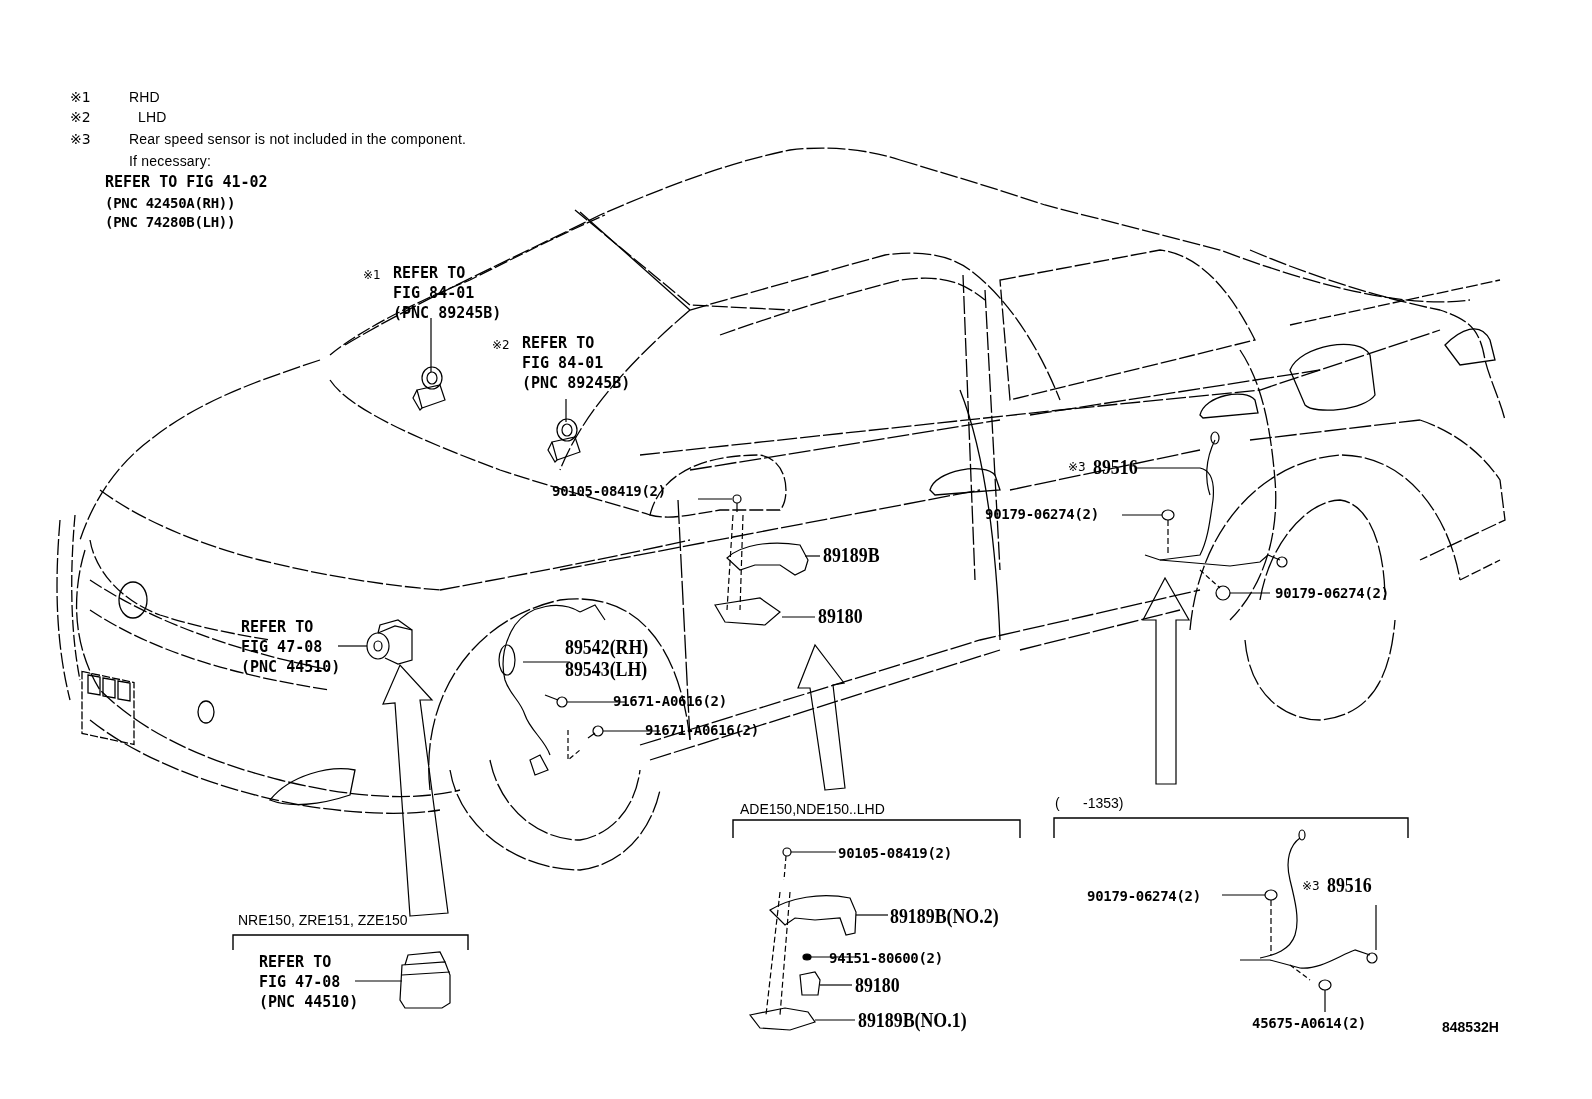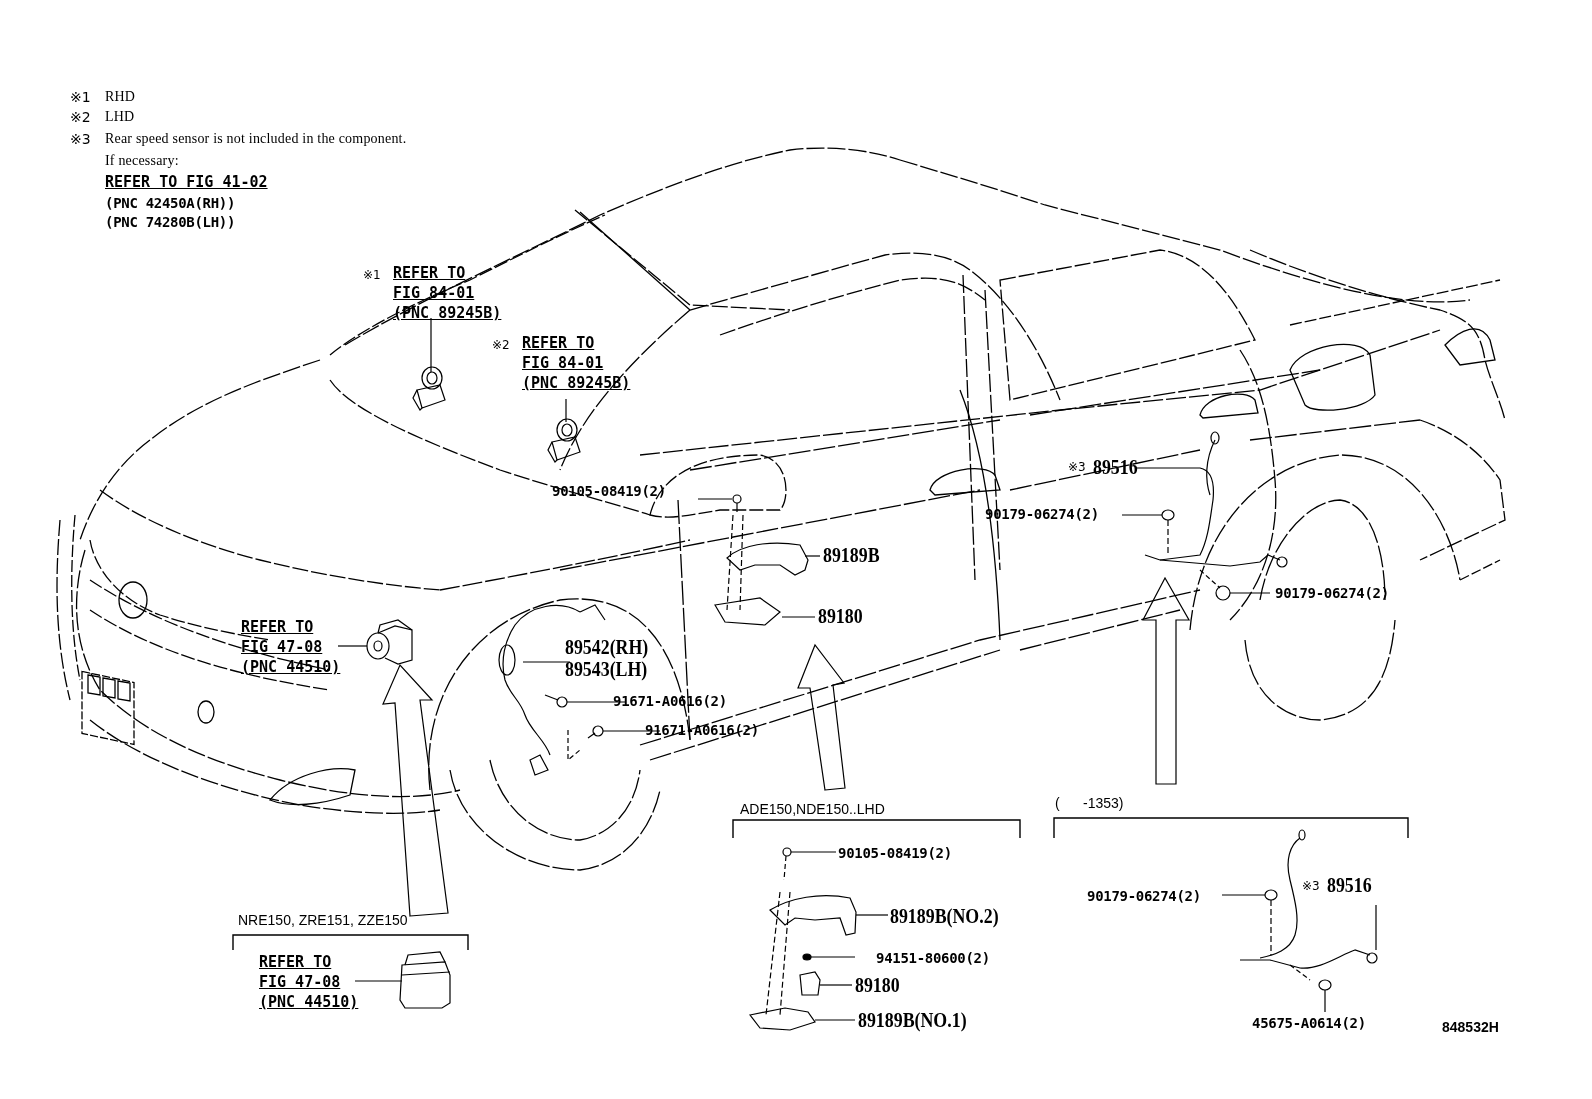--- a/index.html
+++ b/index.html
@@ -1,21 +1,21 @@
 <!DOCTYPE html>
 <html><head>
 <meta charset="utf-8">
 <style>
   html, body { margin:0; padding:0; background:#ffffff; }
   body { width:1592px; height:1099px; position:relative; overflow:hidden; font-family:"DejaVu Sans Mono", monospace; color:#000; }
   #drawing { position:absolute; left:0; top:0; width:1592px; height:1099px; }
   .t { position:absolute; white-space:nowrap; color:#000; }
-  .note { font-family:Liberation Serif, serif; font-size:14px; letter-spacing:0.2px; }
+  .note { font-family:Liberation Sans, sans-serif; font-size:14px; letter-spacing:0.2px;margin-left:24px; }
   .note-sym { font-family:"DejaVu Sans", sans-serif; font-size:14px; }
-  .ref { font-family:"DejaVu Sans Mono", monospace; font-weight:bold; font-size:15px; line-height:20px;text-decoration:underline; }
+  .ref { font-family:"DejaVu Sans Mono", monospace; font-weight:bold; font-size:15px; line-height:20px; }
   .pn { font-family:"DejaVu Sans Mono", monospace; font-weight:bold; font-size:14px; letter-spacing:-0.3px;text-align:center; }
   .pn-big { font-family:"Liberation Serif", serif; font-weight:bold; font-size:21px; transform:scaleX(0.85); transform-origin:left center; }
   .grp { font-family:"Liberation Sans", sans-serif; font-size:14px; }
   .fig { font-family:"Liberation Sans", sans-serif; font-size:14px;font-weight:bold; }
   .mark { font-family:"DejaVu Sans", sans-serif; font-size:12px; }
   svg line, svg path, svg polyline, svg polygon, svg ellipse, svg circle, svg rect { fill:none; stroke:#000; }
 </style>
 </head>
 <body>
 
@@ -191,21 +191,21 @@
     <line x1="1290" y1="965" x2="1310" y2="980" stroke-dasharray="5 3"></line>
     <ellipse cx="1325" cy="985" rx="6" ry="5"></ellipse>
     <line x1="1325" y1="990" x2="1325" y2="1012"></line>
   </g>
 </svg>
 
 <div>
   <span class="t note-sym" style="left:70px;top:89px">※1</span>
   <span class="t note" style="left:105px;top:89px">RHD</span>
   <span class="t note-sym" style="left:70px;top:109px">※2</span>
-  <span class="t note" style="left:105px;top:109px">LHD</span>
+  <span class="t note" style="left:114px;top:109px">LHD</span>
   <span class="t note-sym" style="left:70px;top:131px">※3</span>
   <span class="t note" style="left:105px;top:131px">Rear speed sensor is not included in the component.</span>
   <span class="t note" style="left:105px;top:153px">If necessary:</span>
   <span class="t ref" style="left:105px;top:172px">REFER TO FIG 41-02</span>
   <span class="t pn" style="left:105px;top:195px">(PNC 42450A(RH))</span>
   <span class="t pn" style="left:105px;top:214px">(PNC 74280B(LH))</span>
 </div>
 
 <div>
   <span class="t mark" style="left:363px;top:268px">※1</span>
@@ -241,21 +241,21 @@
   <span class="t grp" style="left:238px;top:912px">NRE150, ZRE151, ZZE150</span>
   <span class="t ref" style="left:259px;top:952px">REFER TO</span>
   <span class="t ref" style="left:259px;top:972px">FIG 47-08</span>
   <span class="t ref" style="left:259px;top:992px">(PNC 44510)</span>
 </div>
 
 <div>
   <span class="t grp" style="left:740px;top:801px">ADE150,NDE150..LHD</span>
   <span class="t pn" style="left:838px;top:845px">90105-08419(2)</span>
   <span class="t pn-big" style="left:890px;top:904px">89189B(NO.2)</span>
-  <span class="t pn" style="left:876px;top:950px">94151-80600(2)</span>
+  <span class="t pn" style="left:829px;top:950px">94151-80600(2)</span>
   <span class="t pn-big" style="left:855px;top:973px">89180</span>
   <span class="t pn-big" style="left:858px;top:1008px">89189B(NO.1)</span>
 </div>
 
 <div>
   <span class="t grp" style="left:1055px;top:795px;white-space:pre">(      -1353)</span>
   <span class="t pn" style="left:1087px;top:888px">90179-06274(2)</span>
   <span class="t mark" style="left:1302px;top:879px">※3</span>
   <span class="t pn-big" style="left:1327px;top:873px">89516</span>
   <span class="t pn" style="left:1252px;top:1015px">45675-A0614(2)</span>

